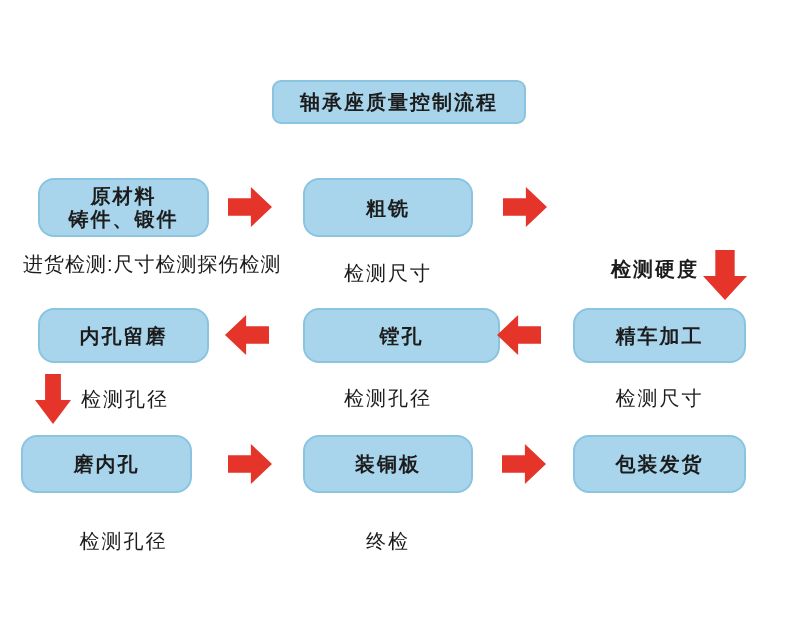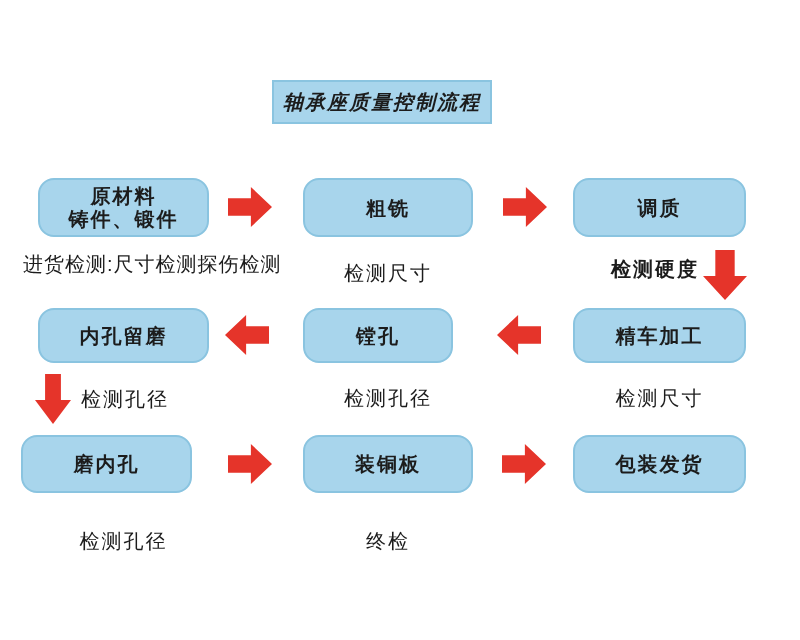--- a/index.html
+++ b/index.html
@@ -70,55 +70,52 @@
     display:flex;align-items:flex-start;
     white-space:nowrap;
   }
   .bore-check .caption-inline{font-size:20px;letter-spacing:2px;padding-top:12px;margin-left:10px;}
 </style>
 </head>
 <body>
 
 <div class="canvas">
 
-  <div class="node" style="left:272px;top:80px;width:220px;height:44px;border-radius:0;font-style:italic;">
+  <div class="node" style="left:272px;top:80px;width:254px;height:44px;border-radius:9px;">
     <span>轴承座质量控制流程</span>
   </div>
 
   <div class="node" style="left:38px;top:178px;width:171px;height:59px;line-height:23px;">
     <span>原材料</span>
     <span>铸件、锻件</span>
   </div>
   <div class="arrow right" style="left:228px;top:187px;width:44px;height:40px;"></div>
   <div class="node" style="left:303px;top:178px;width:170px;height:59px;">
     <span>粗铣</span>
   </div>
   <div class="arrow right" style="left:503px;top:187px;width:44px;height:40px;"></div>
-  <div class="node" style="left:573px;top:178px;width:173px;height:59px;">
-    <span>调质</span>
-  </div>
 
   <div class="incoming" style="left:23px;top:251px;">
     <span>进货检测:</span>
     <span class="stack">
       <span>尺寸检测</span>
       <span>探伤检测</span>
     </span>
   </div>
   <div class="caption" style="left:303px;top:260px;width:170px;">检测尺寸</div>
   <div class="hardness-wrap" style="left:611px;top:250px;">
     <span class="caption-inline">检测硬度</span>
     <span class="arrow down" style="position:static;display:inline-block;width:44px;height:50px;margin-left:4px;"></span>
   </div>
 
   <div class="node" style="left:38px;top:308px;width:171px;height:55px;">
     <span>内孔留磨</span>
   </div>
   <div class="arrow left" style="left:225px;top:315px;width:44px;height:40px;"></div>
-  <div class="node" style="left:303px;top:308px;width:150px;height:55px;">
+  <div class="node" style="left:303px;top:308px;width:197px;height:55px;">
     <span>镗孔</span>
   </div>
   <div class="arrow left" style="left:497px;top:315px;width:44px;height:40px;"></div>
   <div class="node" style="left:573px;top:308px;width:173px;height:55px;">
     <span>精车加工</span>
   </div>
 
   <div class="bore-check" style="left:35px;top:374px;">
     <span class="arrow down" style="position:static;display:inline-block;width:36px;height:50px;"></span>
     <span class="caption-inline">检测孔径</span>

